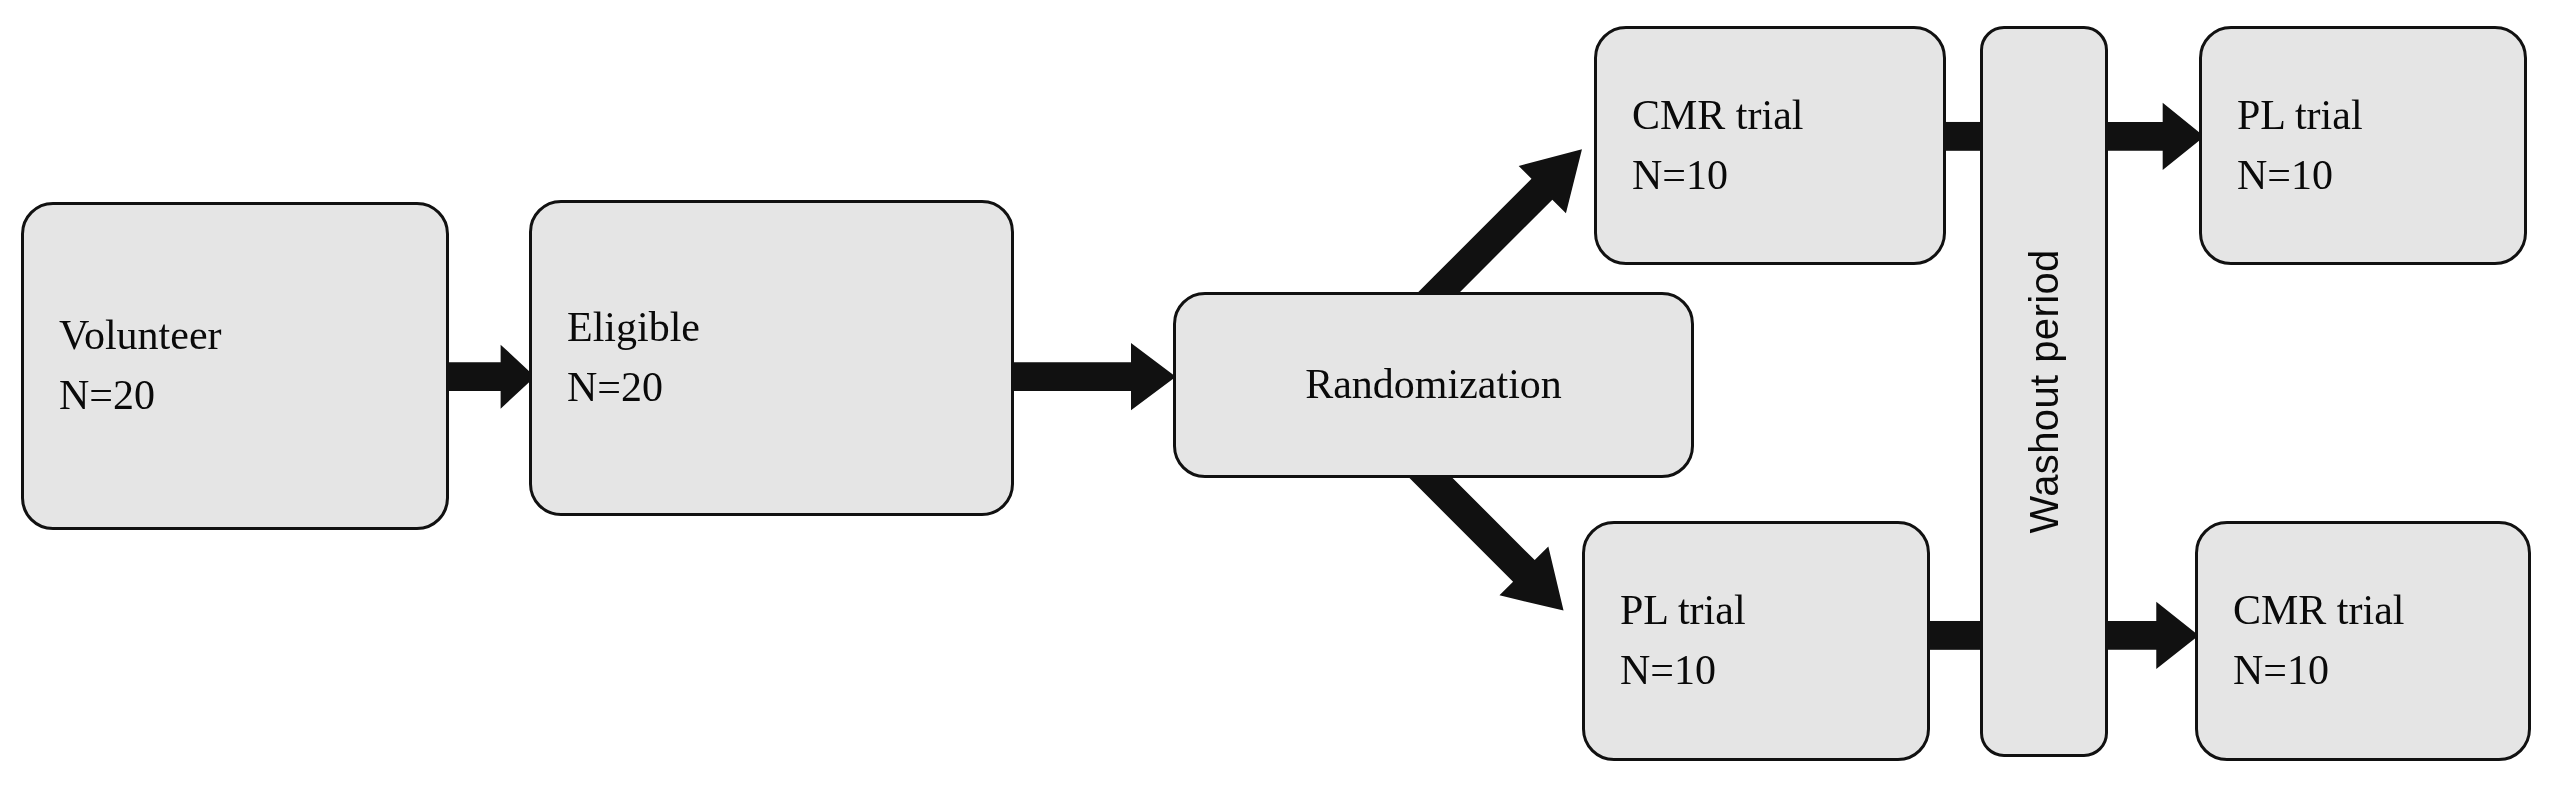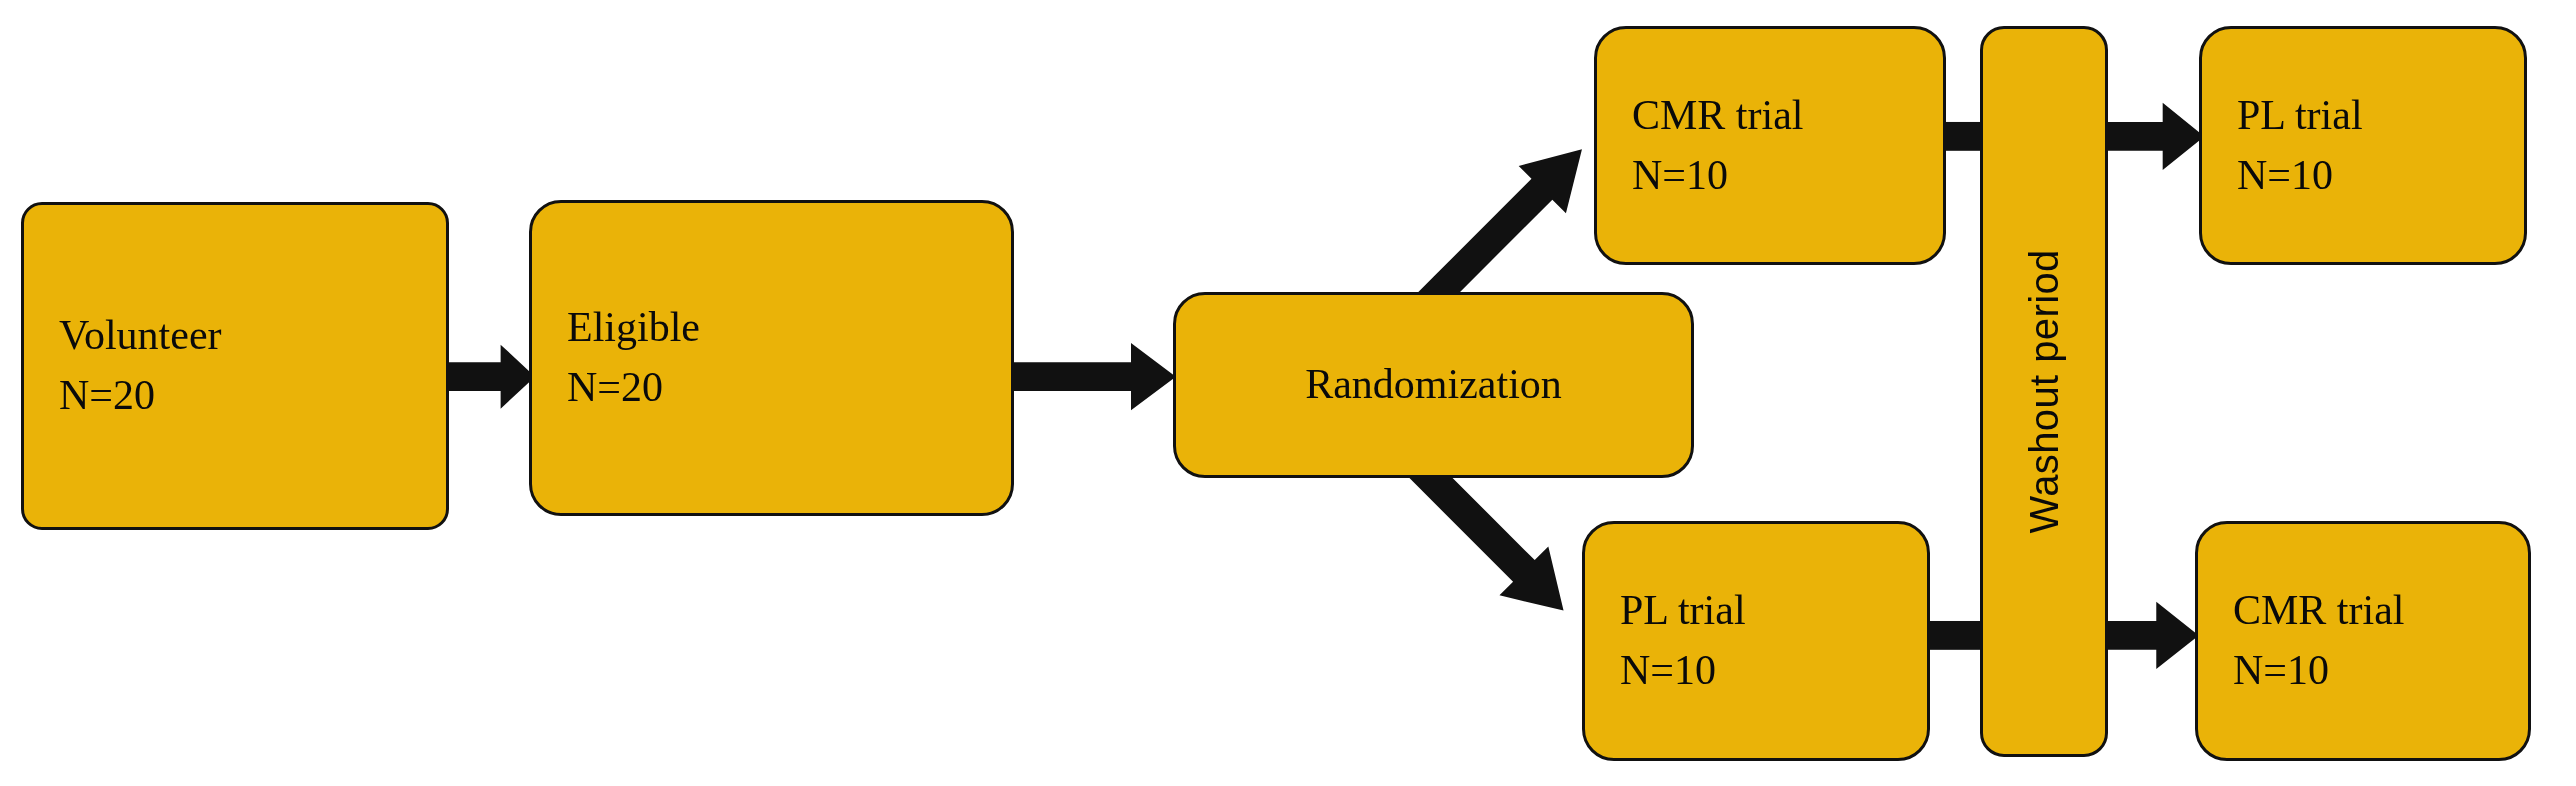--- a/index.html
+++ b/index.html
@@ -12,21 +12,21 @@
     width: 2576px;
     height: 787px;
     background: #ffffff;
     overflow: hidden;
   }
   .node {
     position: absolute;
     box-sizing: border-box;
     border: 3.2px solid #111111;
     border-radius: 32px;
-    background: #eab308;
+    background: #e5e5e5;
     display: flex;
     flex-direction: column;
     justify-content: center;
     font-family: "Liberation Serif", "DejaVu Serif", serif;
     font-size: 42px;
     line-height: 1.42;
     color: #0a0a0a;
     padding-left: 35px;
     padding-right: 19px;
   }
@@ -94,21 +94,21 @@
 
     <g>
       <rect x="2408" y="775" width="68" height="36" fill="#111111"></rect>
     </g>
 
     <g>
       <polygon fill="#111111" points="2630,775 2692,775 2692,751 2745,793 2692,835 2692,811 2630,811"></polygon>
     </g>
   </svg>
 
-  <div class="node" style="left:21px; top:202px; width:428px; height:328px;border-radius:21px;">
+  <div class="node" style="left:21px; top:202px; width:428px; height:328px;">
     <div class="line">Volunteer</div>
     <div class="line">N=20</div>
   </div>
 
   <div class="node" style="left:529px; top:200px; width:485px; height:316px;">
     <div class="line">Eligible</div>
     <div class="line">N=20</div>
   </div>
 
   <div class="node center-text" style="left:1173px; top:292px; width:521px; height:186px;">

